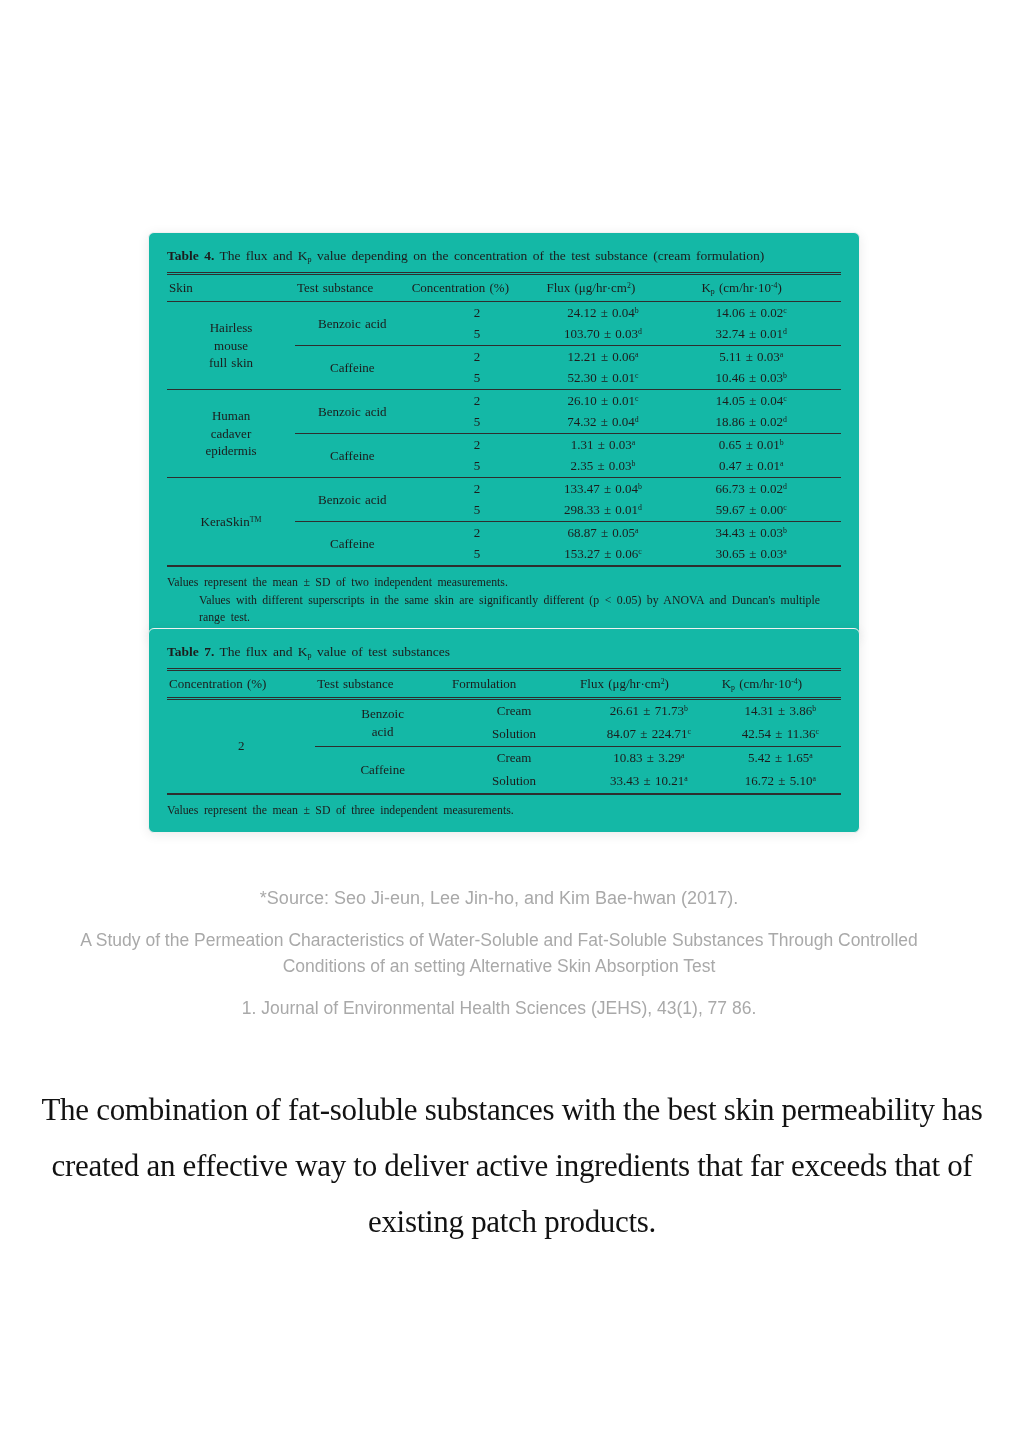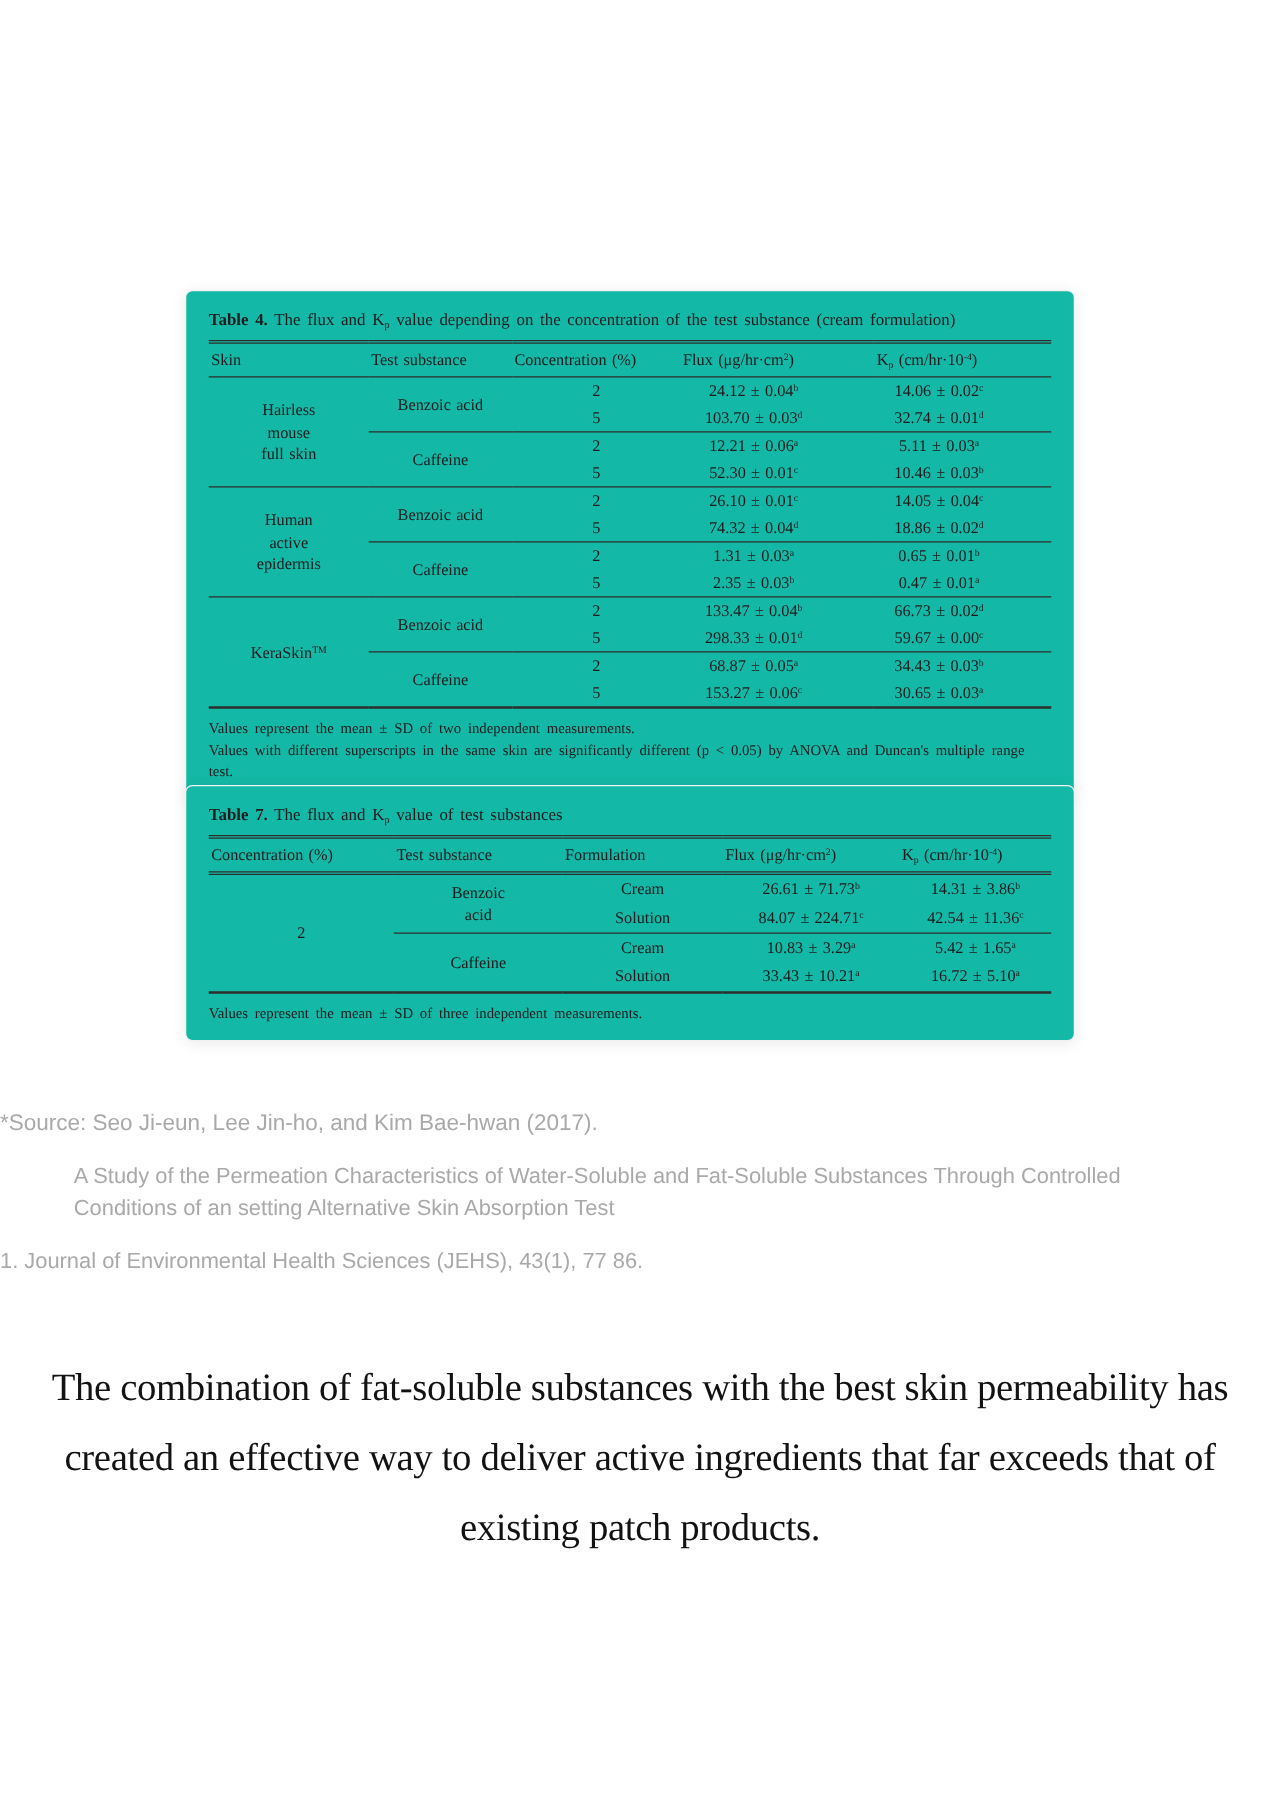--- a/index.html
+++ b/index.html
@@ -72,27 +72,28 @@
   sup { font-size: 0.6em; line-height: 0; vertical-align: 4px; }
   sub { font-size: 0.6em; line-height: 0; vertical-align: -2px; }
 
   .footnote {
     margin: 7px 0 0 0;
     font-size: 11.8px;
     line-height: 1.45;
     word-spacing: 2.5px;
     color: #1c1c1c;
   }
-  .footnote + .footnote { margin-top: 1px; }
+  .footnote + .footnote { margin-top: 1px; margin-left: 32px; }
 
   
   .source {
     position: absolute;
     top: 888px; left: 0;
     width: 998px;
+    text-align: center;
     font-family: "Liberation Sans", sans-serif;
     color: #a9a9a9;
   }
   .source-line1 { margin: 0 0 18px 0; font-size: 18px; }
   .source-body  { margin: 0 auto; max-width: 880px; font-size: 17.5px; line-height: 26px; }
   .source-line3 { margin: 16px auto; font-size: 17.5px; line-height: 26px; }
 
   
   .statement {
     position: absolute;
@@ -151,21 +152,21 @@
           <td class="num flux">12.21 ± 0.06<sup>a</sup></td>
           <td class="num kp">5.11 ± 0.03<sup>a</sup></td>
         </tr>
         <tr>
           <td class="conc">5</td>
           <td class="num flux">52.30 ± 0.01<sup>c</sup></td>
           <td class="num kp">10.46 ± 0.03<sup>b</sup></td>
         </tr>
         <tr class="group-start">
           <td class="pre skin" rowspan="4">Human
-active
+cadaver
 epidermis</td>
           <td class="pre substance" rowspan="2">Benzoic acid</td>
           <td class="conc">2</td>
           <td class="num flux">26.10 ± 0.01<sup>c</sup></td>
           <td class="num kp">14.05 ± 0.04<sup>c</sup></td>
         </tr>
         <tr>
           <td class="conc">5</td>
           <td class="num flux">74.32 ± 0.04<sup>d</sup></td>
           <td class="num kp">18.86 ± 0.02<sup>d</sup></td>

